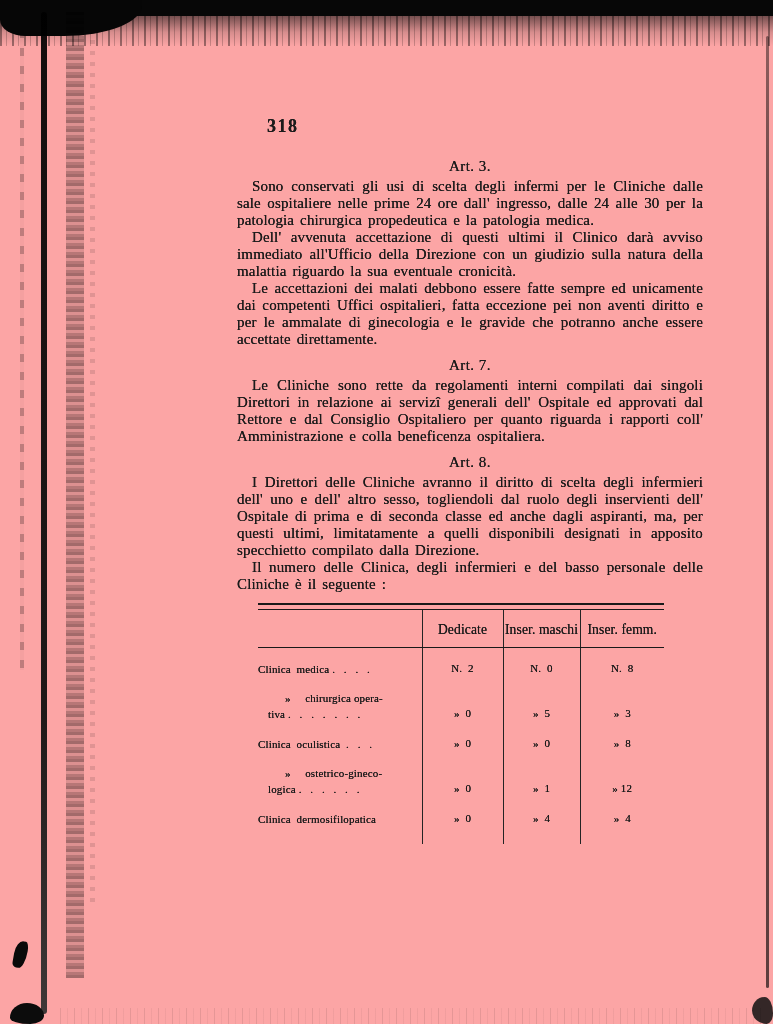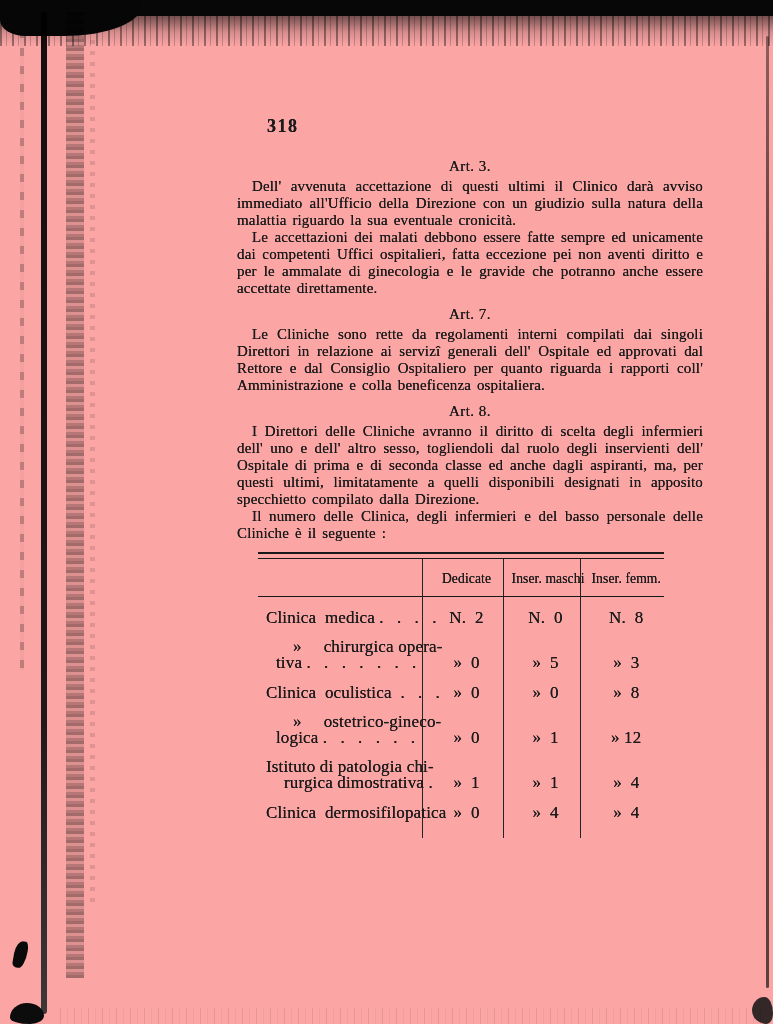--- a/index.html
+++ b/index.html
@@ -49,28 +49,28 @@
     font-size:15px;line-height:17px;letter-spacing:.15px;
     text-shadow:0 0 .35px currentColor;
   }
   .page-number{font-size:18px;font-weight:bold;letter-spacing:1.5px;margin:0 0 22px 30px;line-height:20px;}
   .art-heading{font-size:15px;font-weight:normal;text-align:center;margin:9px 0 3px 0;letter-spacing:.5px;}
   .para{margin:0;text-align:justify;text-indent:15px;word-spacing:2px;}
   
   .table-wrap{margin:10px 0 0 21px;width:406px;}
   .double-rule{height:4px;border-top:2px solid #191919;border-bottom:1px solid #191919;}
   table.clinics{border-collapse:collapse;width:100%;table-layout:fixed;}
-  table.clinics th, table.clinics td{overflow:visible;padding-left:8px;}
+  table.clinics th, table.clinics td{overflow:visible;}
   thead th{
     border-bottom:1.6px solid #191919;
     font-weight:normal;font-size:13.6px;letter-spacing:.1px;
     padding:11px 0 9px 0;text-align:center;white-space:nowrap;
   }
   th.vline, td.vline{border-left:1.3px solid #242424;}
-  tbody td{font-size:17px;vertical-align:bottom;padding:6px 0 7px 0;}
+  tbody td{font-size:11px;vertical-align:bottom;padding:6px 0 7px 0;}
   td.val{text-align:center;white-space:pre;}
   td.lbl{text-align:left;}
   .lbl-line{white-space:pre;line-height:16px;}
   .ind27{padding-left:27px;}
   .ind18{padding-left:18px;}
   .ind10{padding-left:10px;}
   tr.first-row td{padding-top:12px;}
   tr.filler td{height:10px;padding:0;}
 </style>
 </head>
@@ -91,20 +91,21 @@
   <div class="comma-blob"></div>
   <div class="bottom-blob"></div>
   <div class="bottom-right-blob"></div>
   <div class="bottom-speckle"></div>
 
   <div class="content">
     <div class="page-number">318</div>
 
     <section>
       <h3 class="art-heading">Art. 3.</h3>
+      <p class="para">Sono conservati gli usi di scelta degli infermi per le Cliniche dalle sale ospitaliere nelle prime 24 ore dall' ingresso, dalle 24 alle 30 per la patologia chirurgica propedeutica e la patologia medica.</p>
       <p class="para">Dell' avvenuta accettazione di questi ultimi il Clinico darà avviso immediato all'Ufficio della Direzione con un giudizio sulla natura della malattia riguardo la sua eventuale cronicità.</p>
       <p class="para">Le accettazioni dei malati debbono essere fatte sempre ed unicamente dai competenti Uffici ospitalieri, fatta eccezione pei non aventi diritto e per le ammalate di ginecologia e le gravide che potranno anche essere accettate direttamente.</p>
     </section>
 
     <section>
       <h3 class="art-heading">Art. 7.</h3>
       <p class="para">Le Cliniche sono rette da regolamenti interni compilati dai singoli Direttori in relazione ai servizî generali dell' Ospitale ed approvati dal Rettore e dal Consiglio Ospitaliero per quanto riguarda i rapporti coll' Amministrazione e colla beneficenza ospitaliera.</p>
     </section>
 
     <section>
@@ -160,29 +161,20 @@
             <td class="lbl">
               <div class="lbl-line ind27">»     ostetrico-gineco-</div>
               <div class="lbl-line ind10">logica .   .   .   .   .   .</div>
             </td>
             <td class="val vline">»  0</td>
             <td class="val vline">»  1</td>
             <td class="val vline">» 12</td>
           </tr>
           <tr>
             <td class="lbl">
-              <div class="lbl-line">Istituto di patologia chi-</div>
-              <div class="lbl-line ind18">rurgica dimostrativa .</div>
-            </td>
-            <td class="val vline">»  1</td>
-            <td class="val vline">»  1</td>
-            <td class="val vline">»  4</td>
-          </tr>
-          <tr>
-            <td class="lbl">
               <div class="lbl-line">Clinica  dermosifilopatica</div>
             </td>
             <td class="val vline">»  0</td>
             <td class="val vline">»  4</td>
             <td class="val vline">»  4</td>
           </tr>
           <tr class="filler">
             <td></td>
               <td class="vline"></td>
               <td class="vline"></td>

